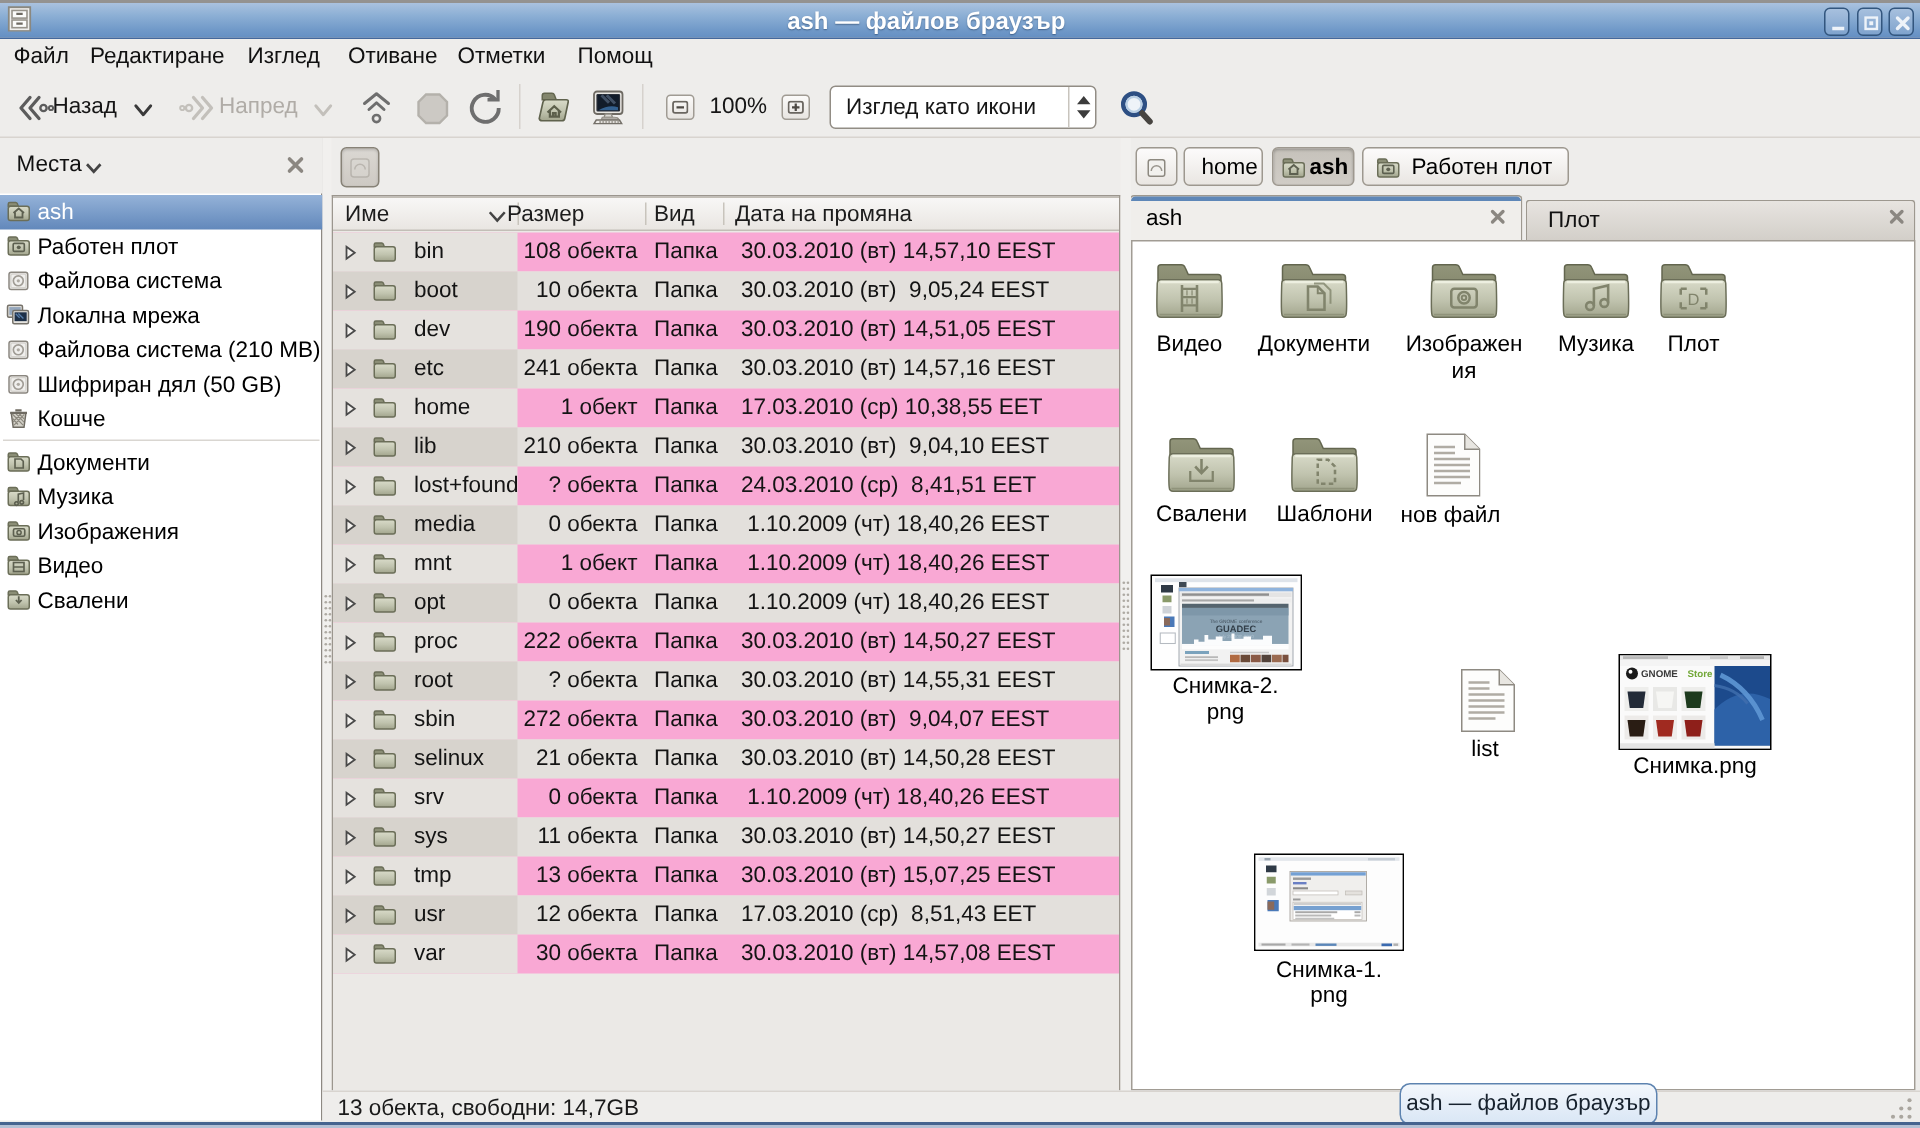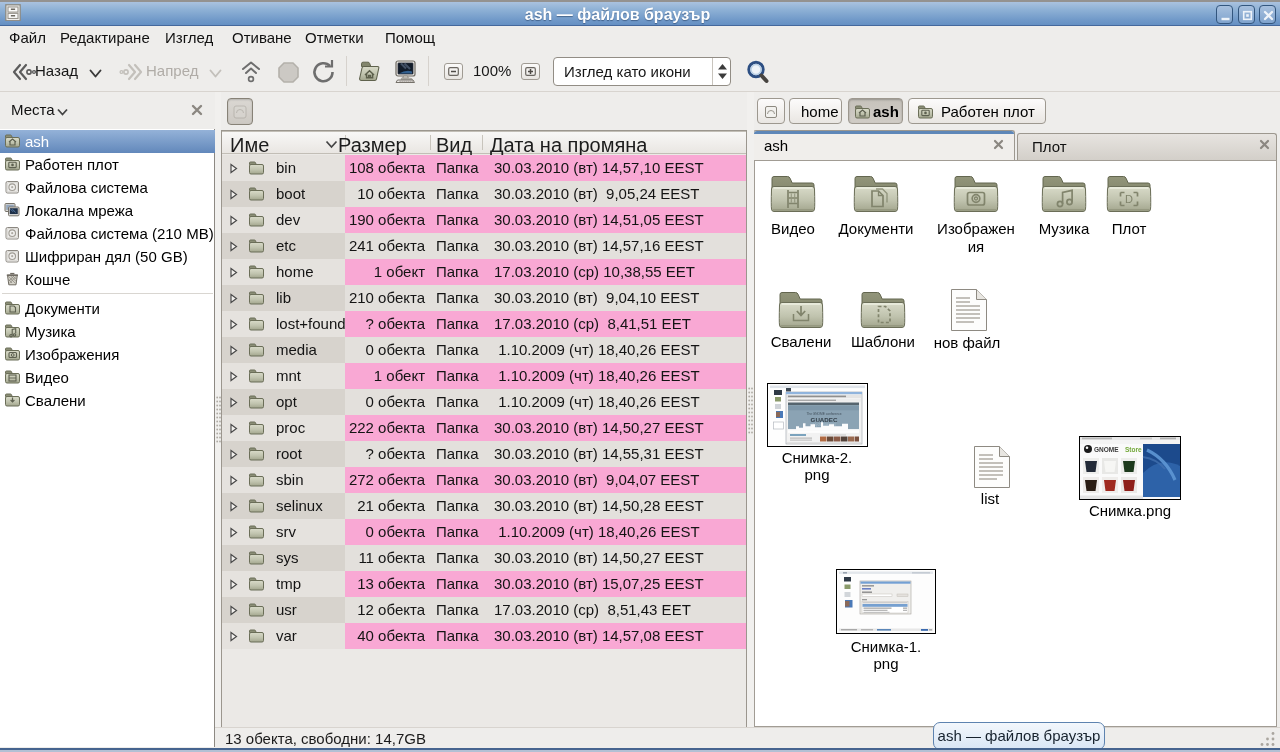--- a/index.html
+++ b/index.html
@@ -42,21 +42,21 @@
 .ssep { position:absolute; left:2px; width:211px; height:1px; background:#d9d6d1; }
 
 
 #midpane { position:absolute; left:222px; top:92px; width:525px; height:635px; }
 #tbl { position:absolute; left:-1px; top:38px; width:526px; height:597px; background:#ebe9e6; border:1px solid #9b968e; border-bottom:none; }
 #mptop { position:absolute; left:-7px; top:0; width:540px; height:38px; background:#eeedeb; }
 #mpbtn { position:absolute; left:12px; top:6px; width:26px; height:27px; border:1px solid #878277;
   border-radius:4px; background:linear-gradient(#dbd8d3, #cdc9c3); box-shadow:inset 0 1px 2px rgba(0,0,0,.18); }
 #thead { position:absolute; left:0; top:39px; width:524px; height:23px;
   background:linear-gradient(#f8f7f6, #e9e6e2); border:1px solid #c2beb6; border-left:none; border-right:none;
-  font-size:20px; color:#1c1c1c; }
+  font-size:15px; color:#1c1c1c; }
 #thead span { position:absolute; top:2px; }
 #thead .cs { position:absolute; top:3px; bottom:3px; width:1px; background:#c8c4bc; }
 .trow { position:absolute; left:0; width:524px; height:26px; font-size:15px; color:#141414; }
 .trow.odd  { background:#f9a8d4; }
 .trow.even { background:#e3e0dc; }
 .trow .c1 { position:absolute; left:0; top:0; width:123px; height:26px; }
 .trow.odd .c1 { background:#e5e2de; }
 .trow.even .c1 { background:#d7d3cd; }
 .trow .exp { position:absolute; left:6px; top:8px; }
 .trow .fico { position:absolute; left:26px; top:5px; }
@@ -529,21 +529,21 @@
         <span class="c1"></span>
         <svg class="exp" width="11" height="11" viewBox="0 0 11 11">
           <path d="M3,1.5 L8.5,5.5 L3,9.5 Z" fill="#f4f2ef" stroke="#4a4a4a" stroke-width="1.2"></path>
         </svg>
         <svg class="fico" width="17" height="16">
           <use href="#fold16"></use>
         </svg>
         <span class="nm">lost+found</span>
         <span class="sz">? обекта</span>
         <span class="tp">Папка</span>
-        <span class="dt">17.03.2010 (ср)  8,41,51 EET</span>
+        <span class="dt">24.03.2010 (ср)  8,41,51 EET</span>
       </div>
 <div class="trow even" style="top:245px">
         <span class="c1"></span>
         <svg class="exp" width="11" height="11" viewBox="0 0 11 11">
           <path d="M3,1.5 L8.5,5.5 L3,9.5 Z" fill="#f4f2ef" stroke="#4a4a4a" stroke-width="1.2"></path>
         </svg>
         <svg class="fico" width="17" height="16">
           <use href="#fold16"></use>
         </svg>
         <span class="nm">media</span>
@@ -683,21 +683,21 @@
       </div>
 <div class="trow odd" style="top:531px">
         <span class="c1"></span>
         <svg class="exp" width="11" height="11" viewBox="0 0 11 11">
           <path d="M3,1.5 L8.5,5.5 L3,9.5 Z" fill="#f4f2ef" stroke="#4a4a4a" stroke-width="1.2"></path>
         </svg>
         <svg class="fico" width="17" height="16">
           <use href="#fold16"></use>
         </svg>
         <span class="nm">var</span>
-        <span class="sz">40 обекта</span>
+        <span class="sz">30 обекта</span>
         <span class="tp">Папка</span>
         <span class="dt">30.03.2010 (вт) 14,57,08 EEST</span>
       </div>
   </div>
 
   <div id="rightpane">
     <div class="crumb" style="left:2px;width:28px">
         <svg style="position:absolute;left:5px;top:5px" width="16" height="16" viewBox="0 0 16 16">
           <rect x="2.5" y="2.5" width="11" height="11" rx="1.5" fill="#f2f1ee" stroke="#8d8980"></rect>
           <path d="M4.5,10 a3.5,3.5 0 0,1 7,0" fill="none" stroke="#9a968e"></path>

